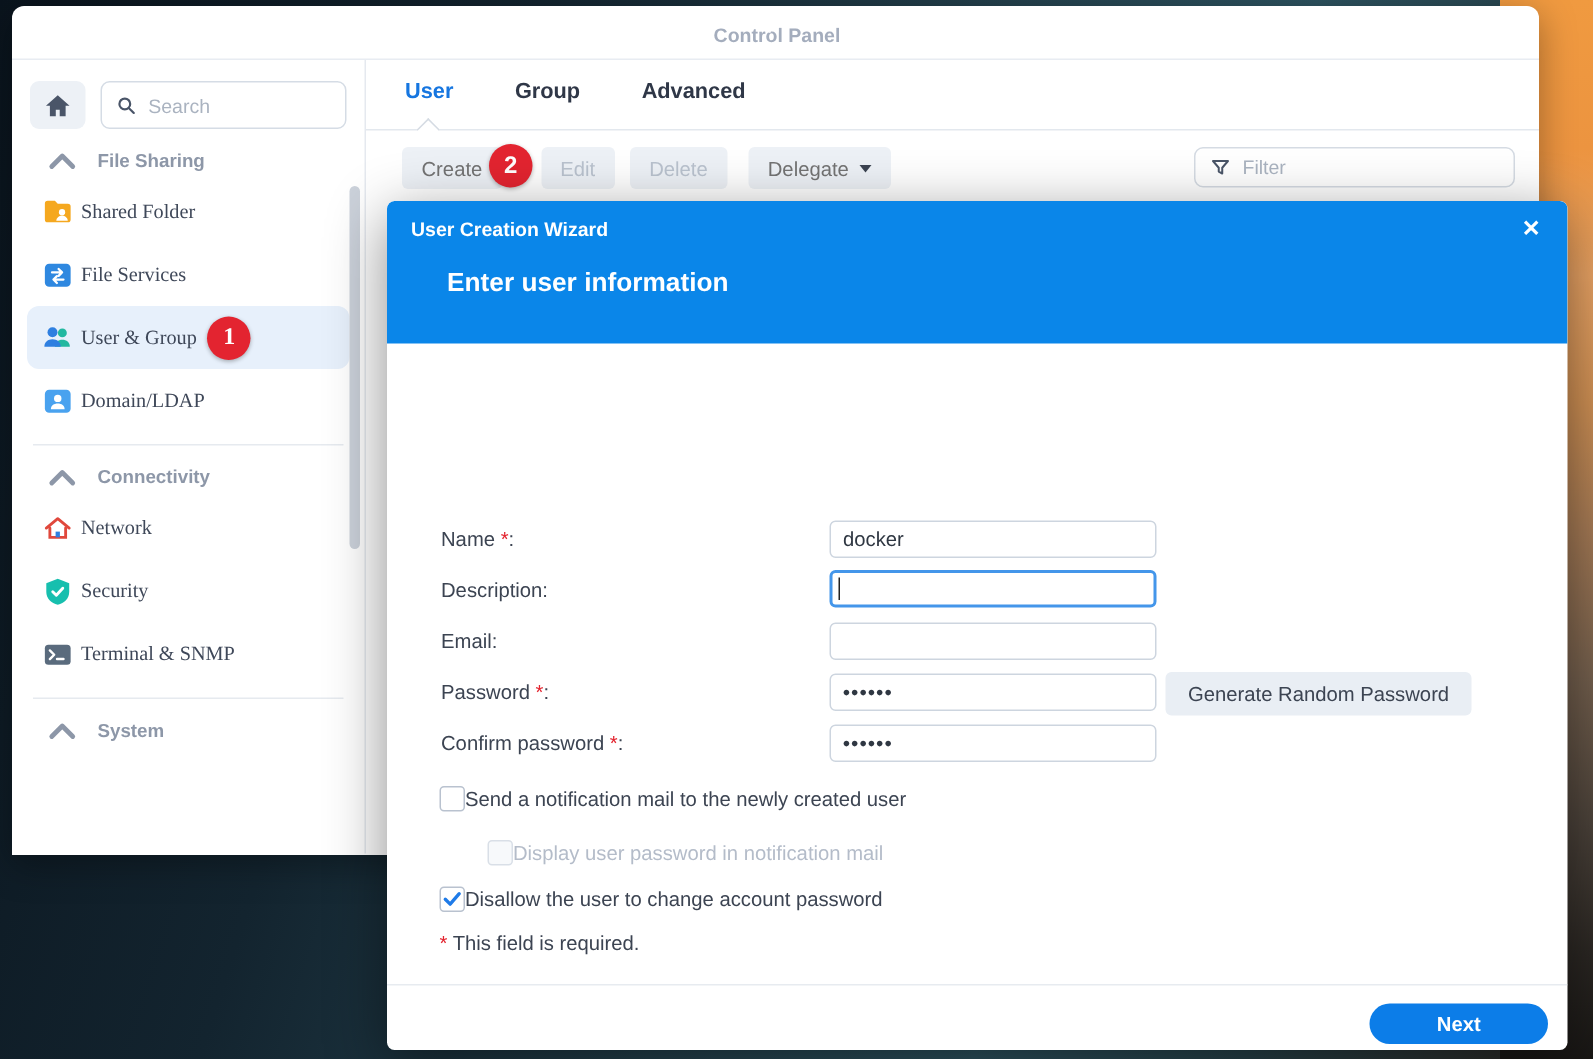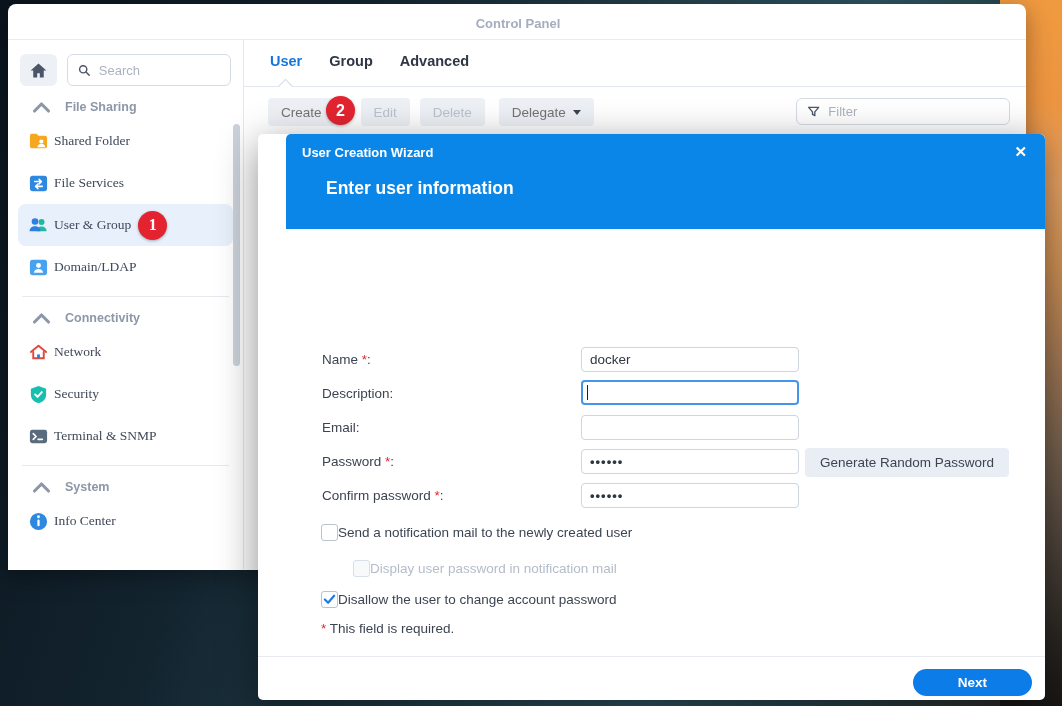--- a/index.html
+++ b/index.html
@@ -66,21 +66,21 @@
   .badge {
     min-width:29px; height:29px; border-radius:50%; background:#e32430;
     color:#fff; font-size:16px; font-weight:bold; display:flex; align-items:center; justify-content:center;
     box-shadow:0 1px 3px rgba(0,0,0,.3);
   }
   .badge-inline { margin-left:2px; }
   .scroll-thumb { position:absolute; right:3px; top:84px; width:7px; height:242px; background:#ccd2db; border-radius:4px; }
 
   
   .content { flex:1; position:relative; background:#fff; }
-  .tabs { position:absolute; top:13px; left:26px; display:flex; gap:27px; }
+  .tabs { position:absolute; top:13px; left:26px; display:flex; gap:41px; }
   .tab { font-size:14.5px; font-weight:bold; color:#2f3747; cursor:pointer; }
   .tab.active { color:#1676e0; }
   .tab-divider { position:absolute; top:46px; left:0; right:0; height:1px; background:#e3e8ee; }
   .notch {
     position:absolute; top:41px; left:36px; width:11px; height:11px; background:#fff;
     border-left:1px solid #d5dbe3; border-top:1px solid #d5dbe3; transform:rotate(45deg);
   }
   .toolbar { position:absolute; top:58px; left:24px; display:flex; align-items:center; }
   .tbtn {
     height:28px; border-radius:4px; background:#edf1f6; border:none;
@@ -94,21 +94,21 @@
   .filter-box {
     position:absolute; top:58px; right:16px; width:214px; height:27px;
     border:1px solid #d5dbe3; border-radius:6px; display:flex; align-items:center; gap:8px; padding:0 10px; background:#fff;
   }
   .filter-box input { border:none; outline:none; width:100%; font-size:13px; color:#3c4452; font-family:inherit; background:transparent; }
   .filter-box input::placeholder { color:#aab3c0; }
 
   
   .modal {
     position:absolute; left:258px; top:134px; width:787px; height:566px;
-    background:#fff; border-radius:5px; box-shadow:0 10px 40px rgba(0,0,0,.45); overflow:hidden;padding-left:28px;
+    background:#fff; border-radius:5px; box-shadow:0 10px 40px rgba(0,0,0,.45); overflow:hidden;
   }
   .modal-header { position:relative; height:95px; background:#0a86e9; border-radius:5px 5px 0 0; }
   .modal-title { position:absolute; left:16px; top:11px; color:#fff; font-size:13px; font-weight:bold; }
   .modal-close { position:absolute; right:18px; top:9px; color:#fff; font-size:15px; font-weight:bold; cursor:pointer; }
   .modal-step-title { position:absolute; left:40px; top:44px; color:#fff; font-size:17.5px; font-weight:bold; }
   .modal-body { position:relative; height:427px; }
   .f-label { position:absolute; left:36px; height:26px; line-height:26px; font-size:13.5px; color:#3c4452; }
   .req { color:#e3242f; }
   .f-input {
     position:absolute; left:295px; width:218px; height:25px;
@@ -274,30 +274,20 @@
 
         <div class="nav-divider"></div>
 
         <div class="section-header">
           <svg class="ico" width="12" height="12" viewBox="0 0 12 12">
               <polyline points="2,8 6,4 10,8" fill="none" stroke="#8d97a8" stroke-width="1.8" stroke-linecap="round" stroke-linejoin="round"></polyline>
             </svg>
           <span>System</span>
         </div>
 
-        <div class="nav-item">
-          <span class="ico">
-            <svg width="21" height="21" viewBox="0 0 22 22">
-                <circle cx="11" cy="11" r="9" fill="#2f88e0"></circle>
-                <rect x="9.8" y="9" width="2.4" height="7" rx="1.2" fill="#fff"></rect>
-                <circle cx="11" cy="6" r="1.5" fill="#fff"></circle>
-              </svg>
-          </span>
-          <span>Info Center</span>
-        </div>
       </div>
 
       <div class="scroll-thumb"></div>
     </div>
 
     <div class="content">
       <div class="tabs">
         <span class="tab active">User</span>
         <span class="tab">Group</span>
         <span class="tab">Advanced</span>

